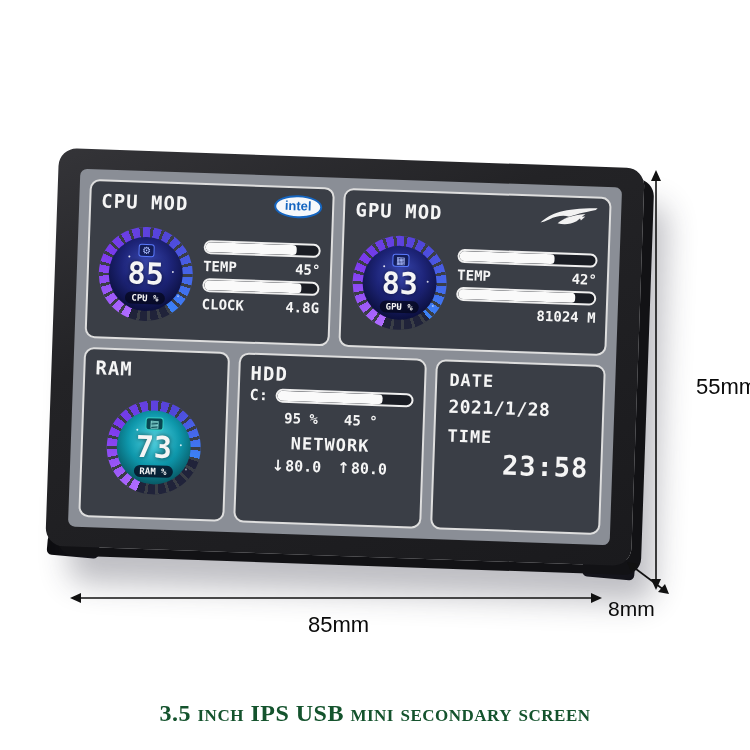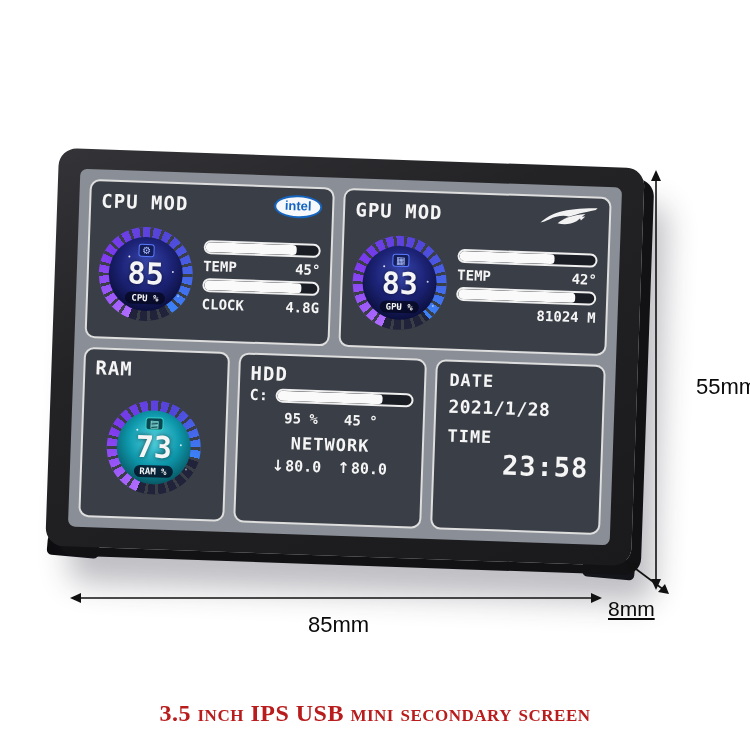--- a/index.html
+++ b/index.html
@@ -81,27 +81,27 @@
   .date-label { font-size:17px; letter-spacing:1px; }
   .date-value { font-size:18px; margin-top:6px; letter-spacing:0.5px; }
   .time-label { font-size:17px; letter-spacing:1px; margin-top:9px; }
   .time-value { font-size:27px; text-align:right; margin-top:2px; letter-spacing:1px; }
 
   
   .dim { position:absolute; color:#0a0a0a; }
   .dim-label { position:absolute; font-size:22px; color:#0a0a0a; font-family:"Liberation Sans", sans-serif; }
   .dim-55 { left:672px; top:374px;margin-left:24px; }
   .dim-85 { left:308px; top:612px; }
-  .dim-8  { left:608px; top:597px; font-size:21px;text-decoration:underline; }
+  .dim-8  { left:608px; top:597px; font-size:21px; }
   svg.dim { overflow:visible; }
 
   
   .caption { position:absolute; top:700px; left:0; width:750px; text-align:center;
     font-family:"Liberation Serif", serif; font-variant:small-caps; font-weight:700;
-    font-size:24px; letter-spacing:0.5px; color:#b91c1c; }
+    font-size:24px; letter-spacing:0.5px; color:#14532d; }
 </style>
 </head>
 <body>
 
 <div class="device-wrap">
   <div class="foot foot-left"></div>
   <div class="foot foot-right"></div>
   <div class="device">
     <div class="screen">
 

